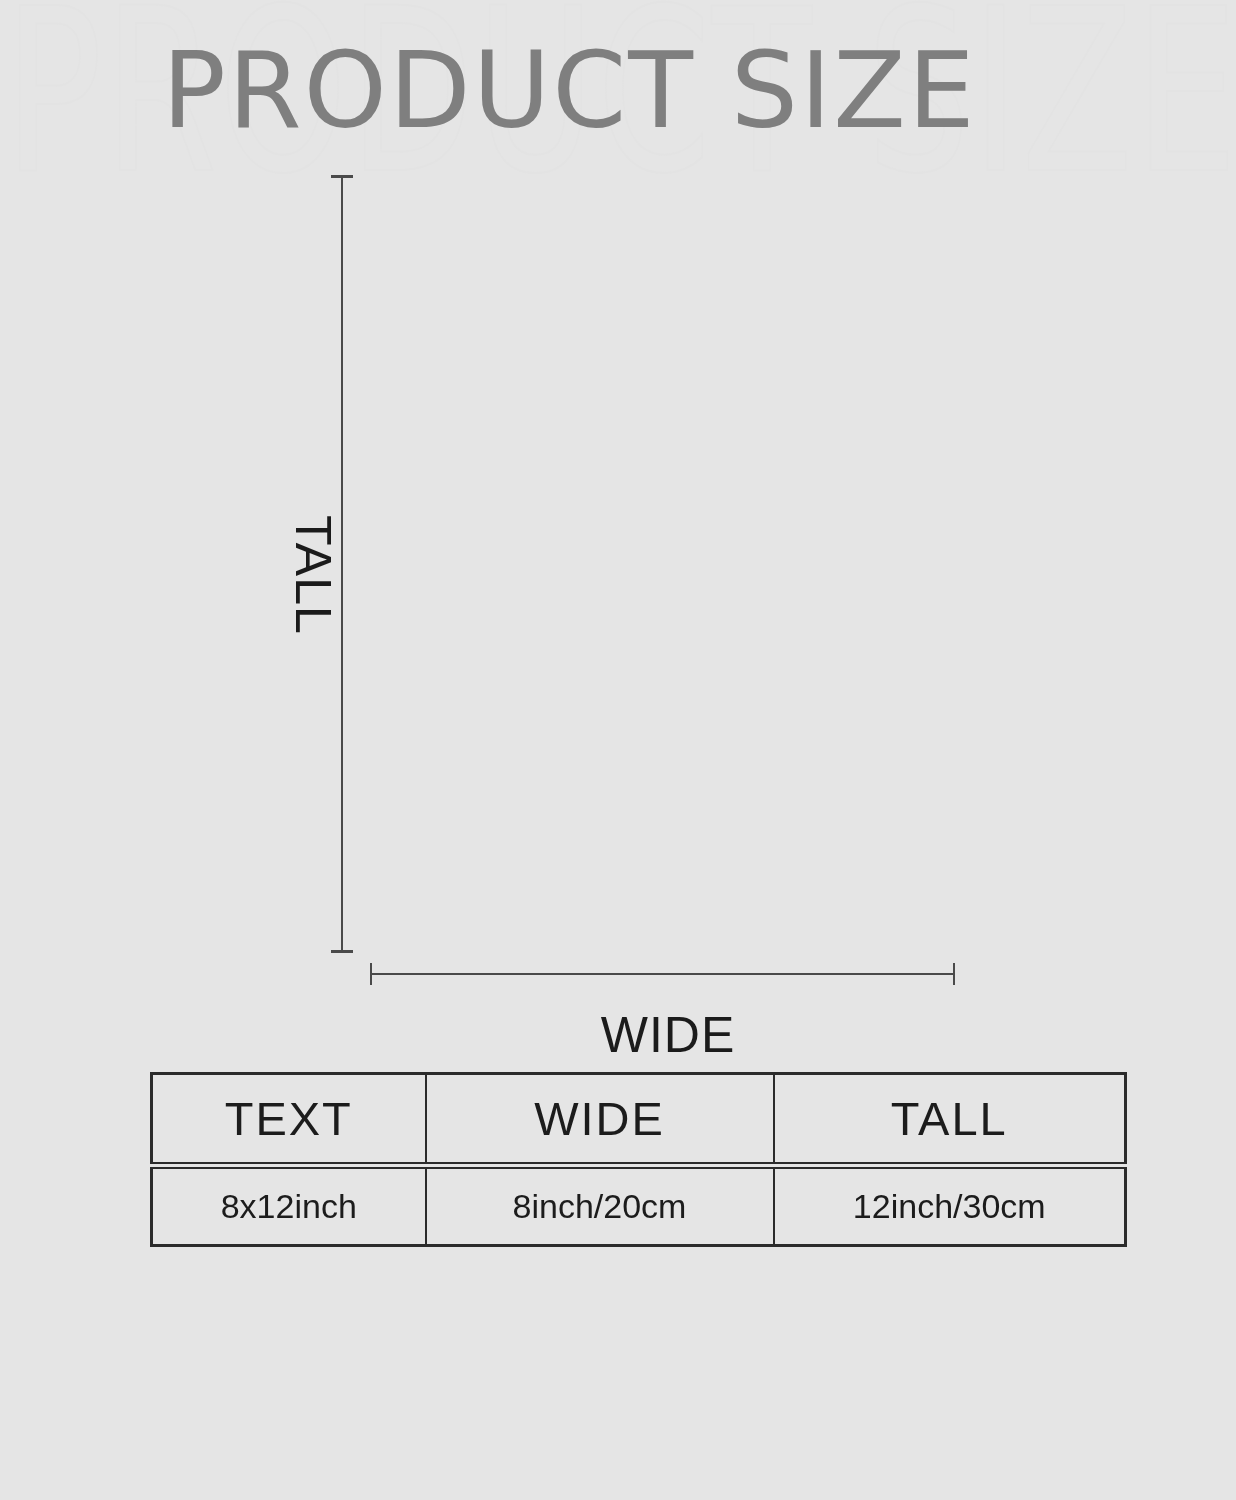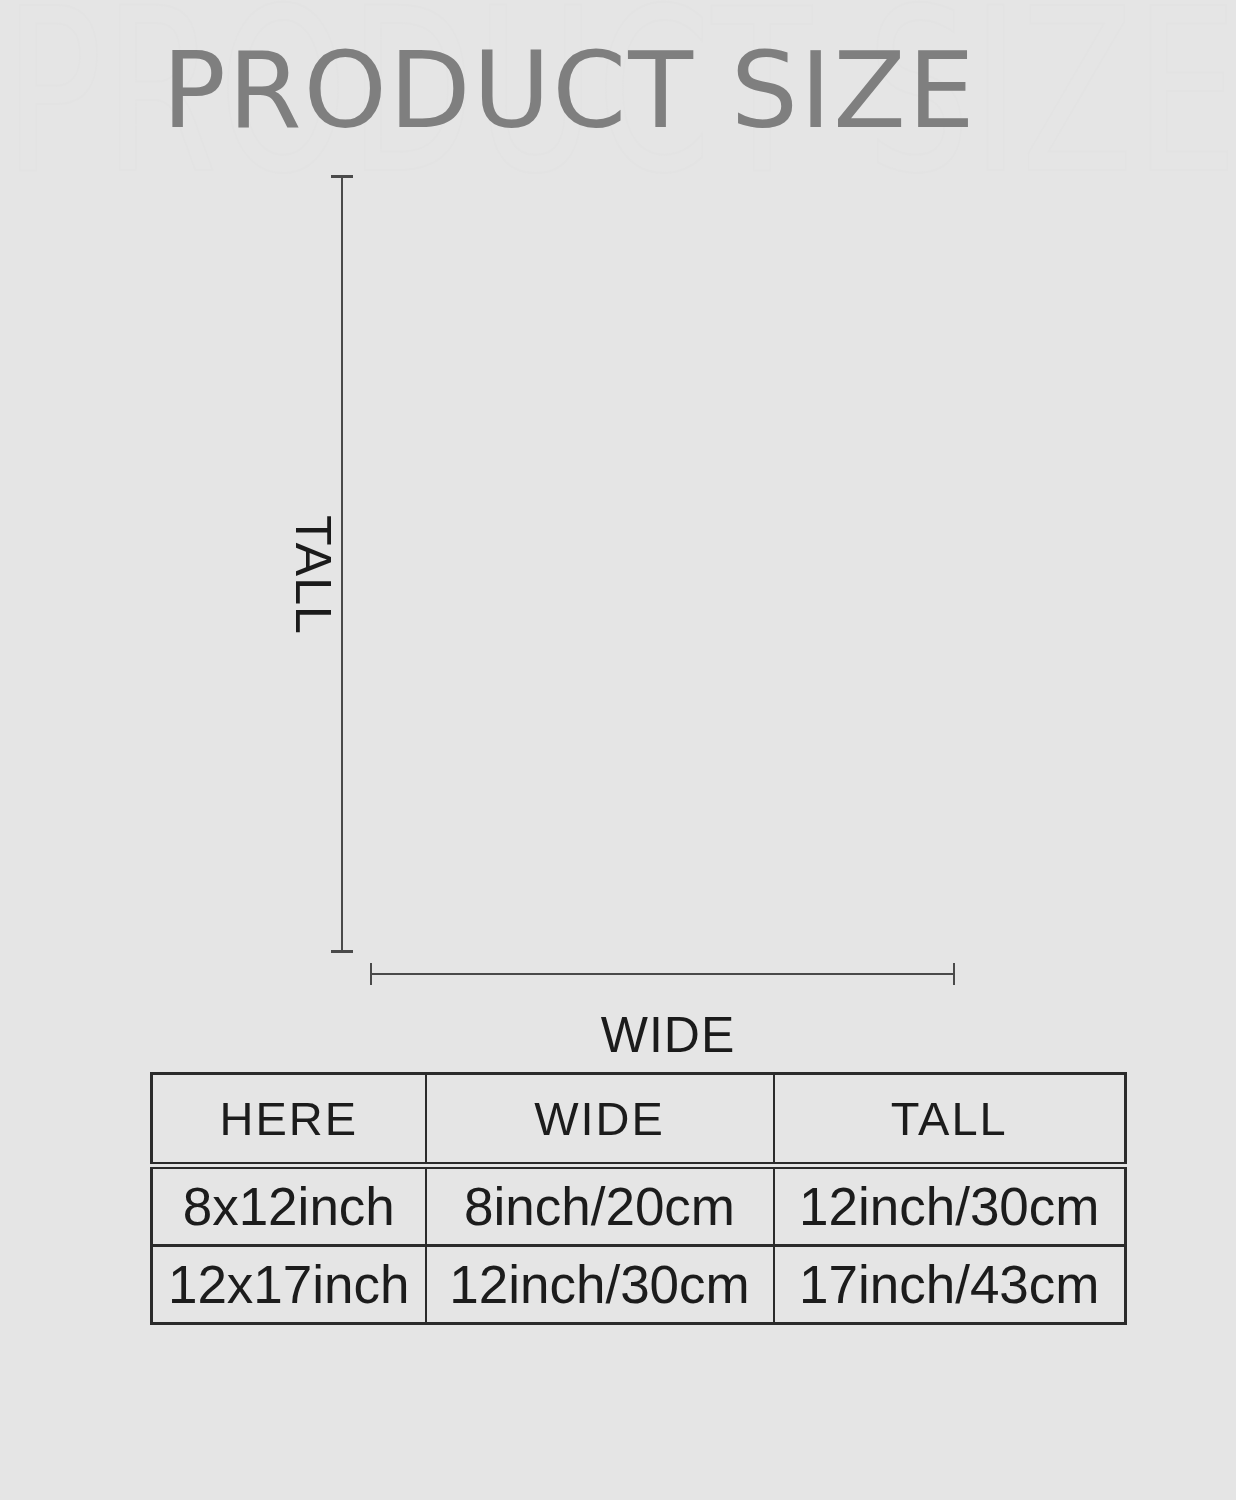--- a/index.html
+++ b/index.html
@@ -79,21 +79,21 @@
     border-collapse: collapse; table-layout: fixed;
     color: #1c1c1c;
   }
   .size-table, .size-table th, .size-table td { border: 2px solid #2b2b2b; }
   .size-table { border-width: 3px; }
   .size-table th {
     height: 85px; font-size: 47px; font-weight: 400; letter-spacing: 2px;
     border-bottom: 7px double #2b2b2b;
   }
   .size-table td {
-    height: 73px; font-size: 53px; font-weight: 400; text-align: center;
+    height: 73px; font-size: 34px; font-weight: 400; text-align: center;
     border-top-width: 3px; border-bottom-width: 3px;
   }
   .col-size { width: 274px; }
   .col-wide { width: 348px; }
   .col-tall { width: 352px; }
 </style>
 </head>
 <body>
 
 <div class="page">
@@ -116,32 +116,27 @@
   <div class="wide-label">WIDE</div>
 
   <table class="size-table">
     <colgroup>
       <col class="col-size">
         <col class="col-wide">
         <col class="col-tall">
     </colgroup>
     <thead>
       <tr>
-        <th>HERE</th>
+        <th>TEXT</th>
         <th>WIDE</th>
         <th>TALL</th>
       </tr>
     </thead>
     <tbody>
       <tr>
         <td>8x12inch</td>
         <td>8inch/20cm</td>
         <td>12inch/30cm</td>
       </tr>
-      <tr>
-        <td>12x17inch</td>
-        <td>12inch/30cm</td>
-        <td>17inch/43cm</td>
-      </tr>
     </tbody>
   </table>
 
 </div>
 
 </body></html>

